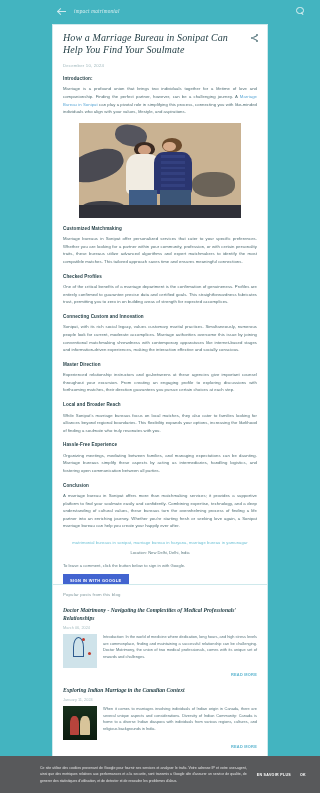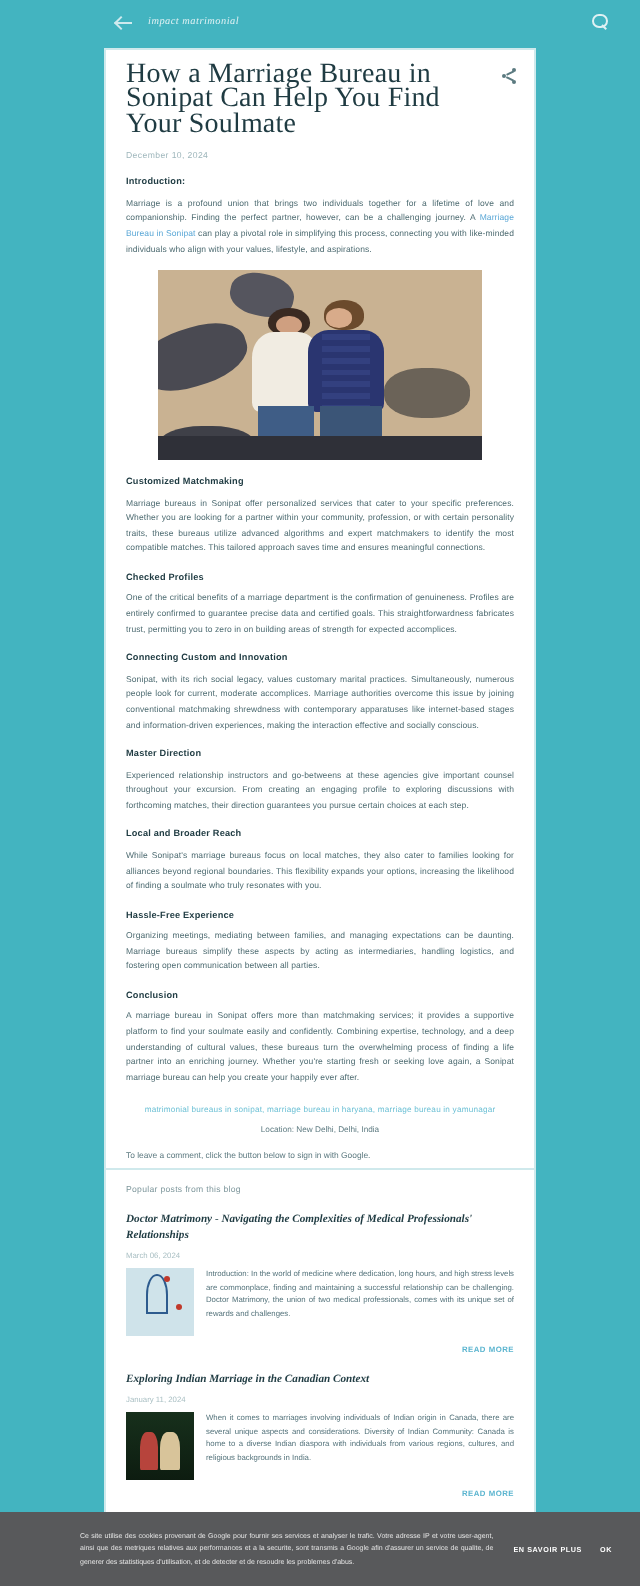--- a/index.html
+++ b/index.html
@@ -49,22 +49,22 @@
   }
 
   
   .card {
     position: absolute; left: 52px; top: 24px; width: 216px;
     background: #ffffff; border: 1px solid #cfe9ec;
   }
   .card-inner { padding: 7px 10px 12px 10px; }
 
   .post-title {
-    font-family: "Liberation Serif", serif; 
-    font-size: 14px; line-height: 12.4px; color: #1f3b42;
+    font-family: "Liberation Serif", serif; font-style: italic;
+    font-size: 10px; line-height: 12.4px; color: #1f3b42;
     letter-spacing: .1px; padding-right: 16px;
   }
   .share-icon {
     position: absolute; right: 8px; top: 9px; width: 8px; height: 8px; cursor: pointer;
   }
   .share-icon i {
     position: absolute; width: 2px; height: 2px; border-radius: 50%; background: #5b7a80;
   }
   .share-icon i:nth-child(1) { left: 5.4px; top: 0px; }
   .share-icon i:nth-child(2) { left: 0px;  top: 3px; }

